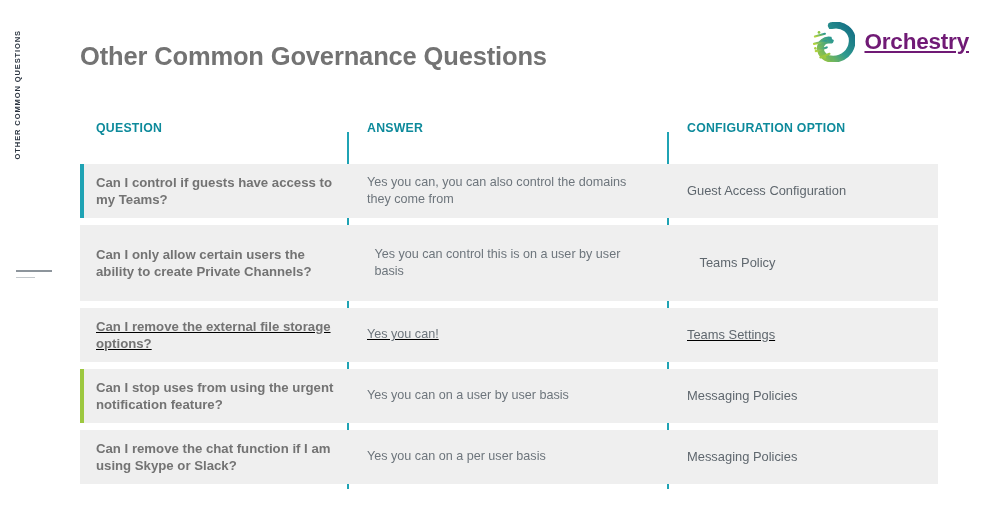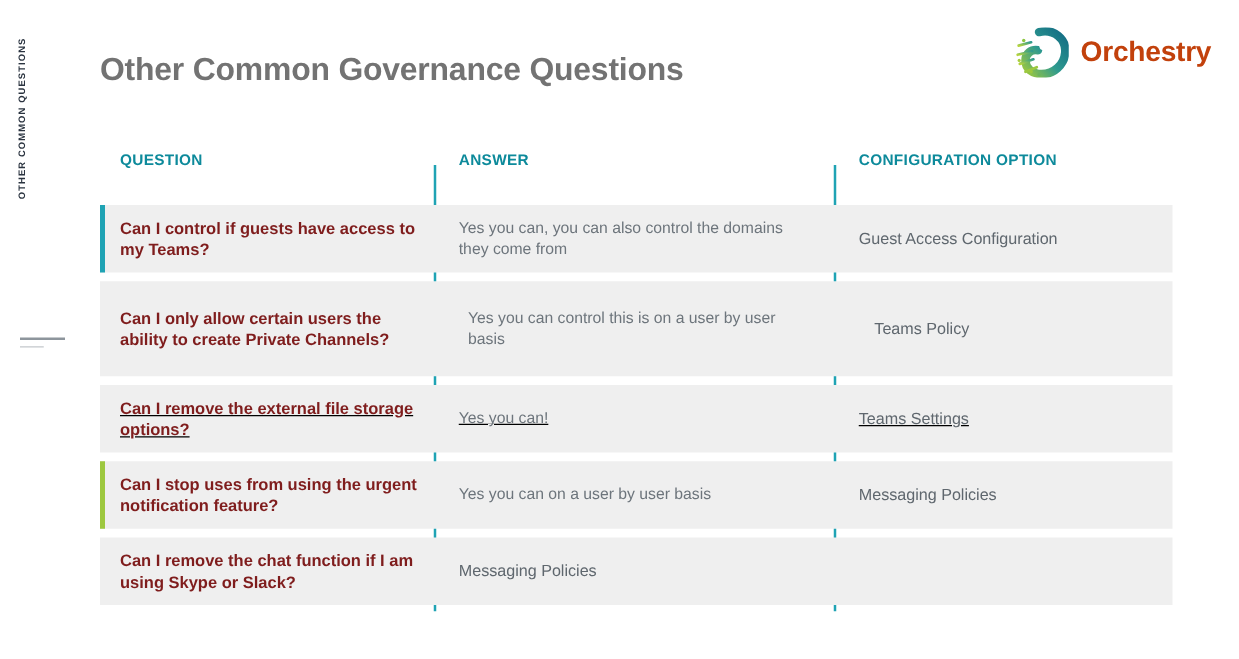--- a/index.html
+++ b/index.html
@@ -62,23 +62,24 @@
     gap: 9px;
   }
   .logo-mark {
     width: 42px;
     height: 40px;
     display: block;
   }
   .logo-text {
     font-size: 22.5px;
     font-weight: bold;
-    color: #c2410c;
+    color: #701a75;
     letter-spacing: -0.2px;
     line-height: 1;
+    text-decoration: underline;
   }
 
   
   .page-title {
     position: absolute;
     left: 80px;
     top: 41px;
     font-size: 25.5px;
     font-weight: bold;
     color: #737373;
@@ -126,21 +127,21 @@
     bottom: 0;
     width: 4px;
   }
 
   .cell-q {
     width: 267px;
     padding-left: 16px;
     padding-right: 10px;
     font-size: 13.2px;
     font-weight: bold;
-    color: #7f1d1d;
+    color: #737373;
     line-height: 1.32;
   }
   .cell-a {
     width: 320px;
     padding-left: 20px;
     padding-right: 14px;
     font-size: 12.6px;
     color: #6d757c;
     line-height: 1.38;
   }
@@ -235,16 +236,17 @@
         <div class="cell cell-c">Teams Settings</div>
       </div>
       <div class="row" style="min-height: 54px;">
         <div class="accent" style="background: rgb(157, 200, 63);"></div>
         <div class="cell cell-q">Can I stop uses from using the urgent notification feature?</div>
         <div class="cell cell-a">Yes you can on a user by user basis</div>
         <div class="cell cell-c">Messaging Policies</div>
       </div>
       <div class="row" style="min-height: 54px;">
         <div class="cell cell-q">Can I remove the chat function if I am using Skype or Slack?</div>
+        <div class="cell cell-a">Yes you can on a per user basis</div>
         <div class="cell cell-c">Messaging Policies</div>
       </div>
     </div>
 </div>
 
 </body></html>

